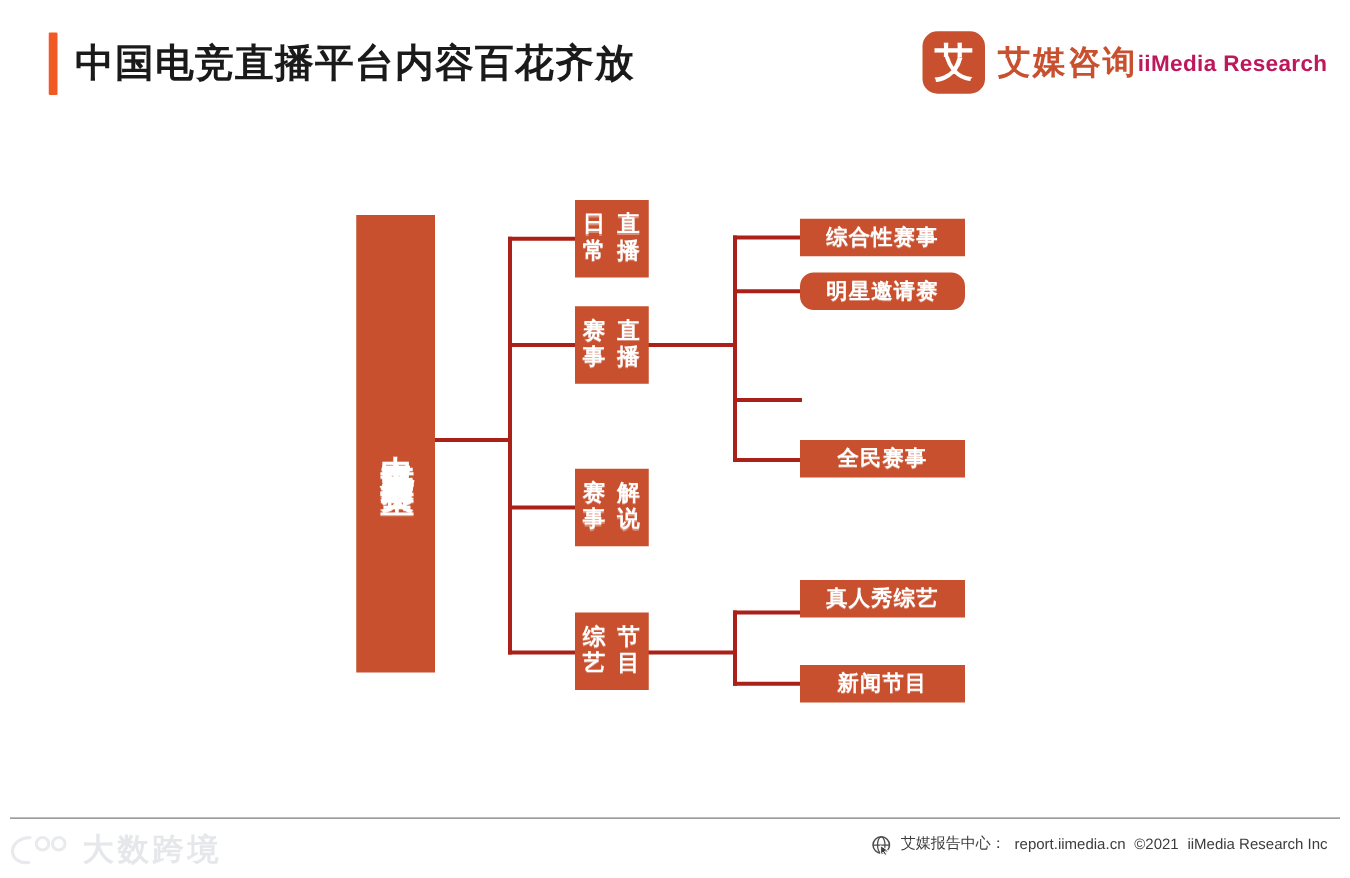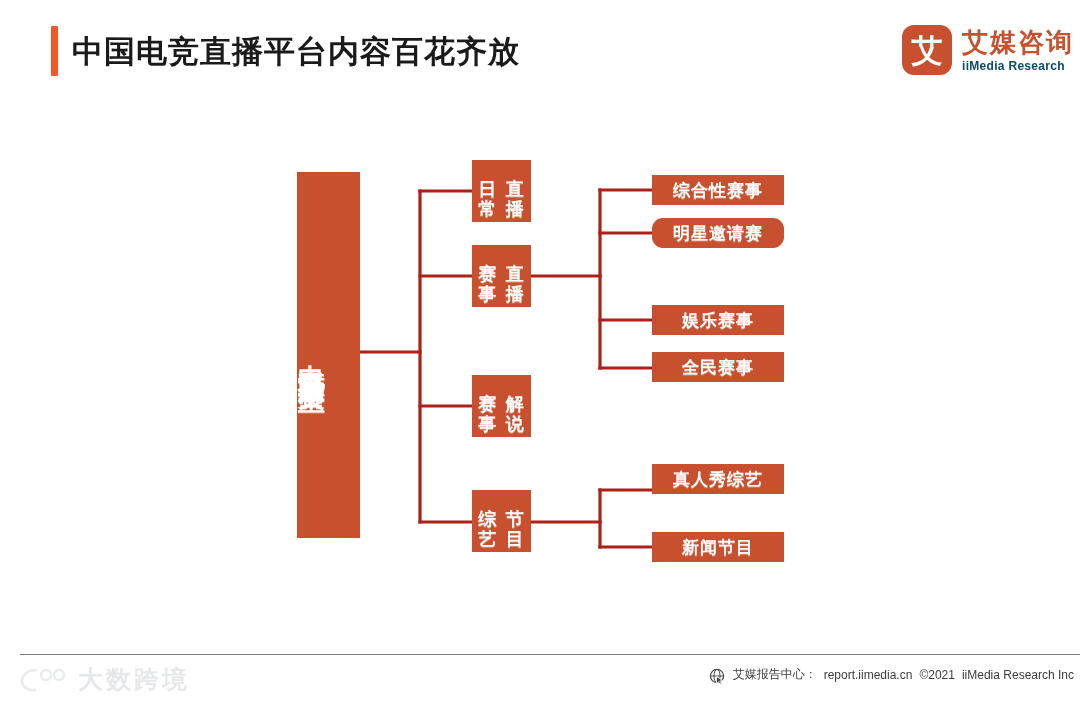--- a/index.html
+++ b/index.html
@@ -4,21 +4,21 @@
 <title>中国电竞直播平台内容百花齐放</title>
 <style>
   html,body{margin:0;padding:0;}
   body{
     width:1080px;height:702px;
     background:#ffffff;
     font-family:"Liberation Sans","DejaVu Sans",sans-serif;
     overflow:hidden;
     position:relative;
   }
-  .page{position:absolute;inset:0;background:#fff;margin-left:12px;}
+  .page{position:absolute;inset:0;background:#fff;}
 
   
   .header{position:absolute;left:0;top:0;width:1080px;height:112px;}
   .title-accent{
     position:absolute;left:39px;top:26px;width:7px;height:50px;
     background:#F15A24;border-radius:1px;
   }
   .page-title{
     position:absolute;left:60px;top:27px;
     font-size:31px;line-height:48px;color:#1a1a1a;
@@ -27,34 +27,34 @@
   }
 
   
   .brand{position:absolute;right:18px;top:22px;height:56px;display:flex;align-items:center;gap:10px;}
   .brand-mark{
     width:50px;height:50px;border-radius:12px;background:#C8502F;
     display:flex;align-items:center;justify-content:center;
     color:#fff;font-size:31px;font-weight:700;line-height:1;
     font-family:"DejaVu Sans","Liberation Sans",sans-serif;
   }
-  .brand-text{display:flex;flex-direction:column;justify-content:space-between;line-height:1;}
+  .brand-text{display:flex;justify-content:space-between;line-height:1;}
   .brand-cn{
     font-size:26px;font-weight:700;color:#C8502F;letter-spacing:2px;
     font-family:"DejaVu Sans","Liberation Sans",sans-serif;
   }
   .brand-en{
-    font-size:12px;font-weight:700;color:#0c4a6e;letter-spacing:.3px;margin-top:5px;
+    font-size:18px;font-weight:700;color:#be185d;letter-spacing:.3px;margin-top:5px;
   }
 
   
   .diagram{position:absolute;left:0;top:112px;width:1080px;height:520px;}
   .node{
     position:absolute;background:#C8502F;color:#fff;
-    display:flex;align-items:flex-end;justify-content:center;text-align:center;
+    display:flex;align-items:center;justify-content:center;text-align:center;
     font-weight:700;letter-spacing:1px;
     font-family:"DejaVu Sans","Liberation Sans",sans-serif;
     text-shadow:0 1px 0 rgba(255,255,255,.35);
     box-sizing:border-box;
   }
   
   .node-root{
     left:285px;top:60px;width:63px;height:366px;
     writing-mode:vertical-rl;text-orientation:upright;
     font-size:27px;line-height:1.06;letter-spacing:3px;
@@ -168,21 +168,20 @@
       <span>解说</span>
     </div>
     <div class="node node-l2 n-l2-4">
       <span>综艺</span>
         <br>
       <span>节目</span>
     </div>
 
     <div class="node node-l3 n-l3-1">综合性赛事</div>
     <div class="node node-l3 n-l3-2">明星邀请赛</div>
-    <div class="node node-l3 n-l3-3">娱乐赛事</div>
     <div class="node node-l3 n-l3-4">全民赛事</div>
     <div class="node node-l3 n-l3-5">真人秀综艺</div>
     <div class="node node-l3 n-l3-6">新闻节目</div>
   </div>
 
   <div class="footer">
     <div class="footer-rule"></div>
 
     <div class="footer-right">
       <span class="globe-icon">

